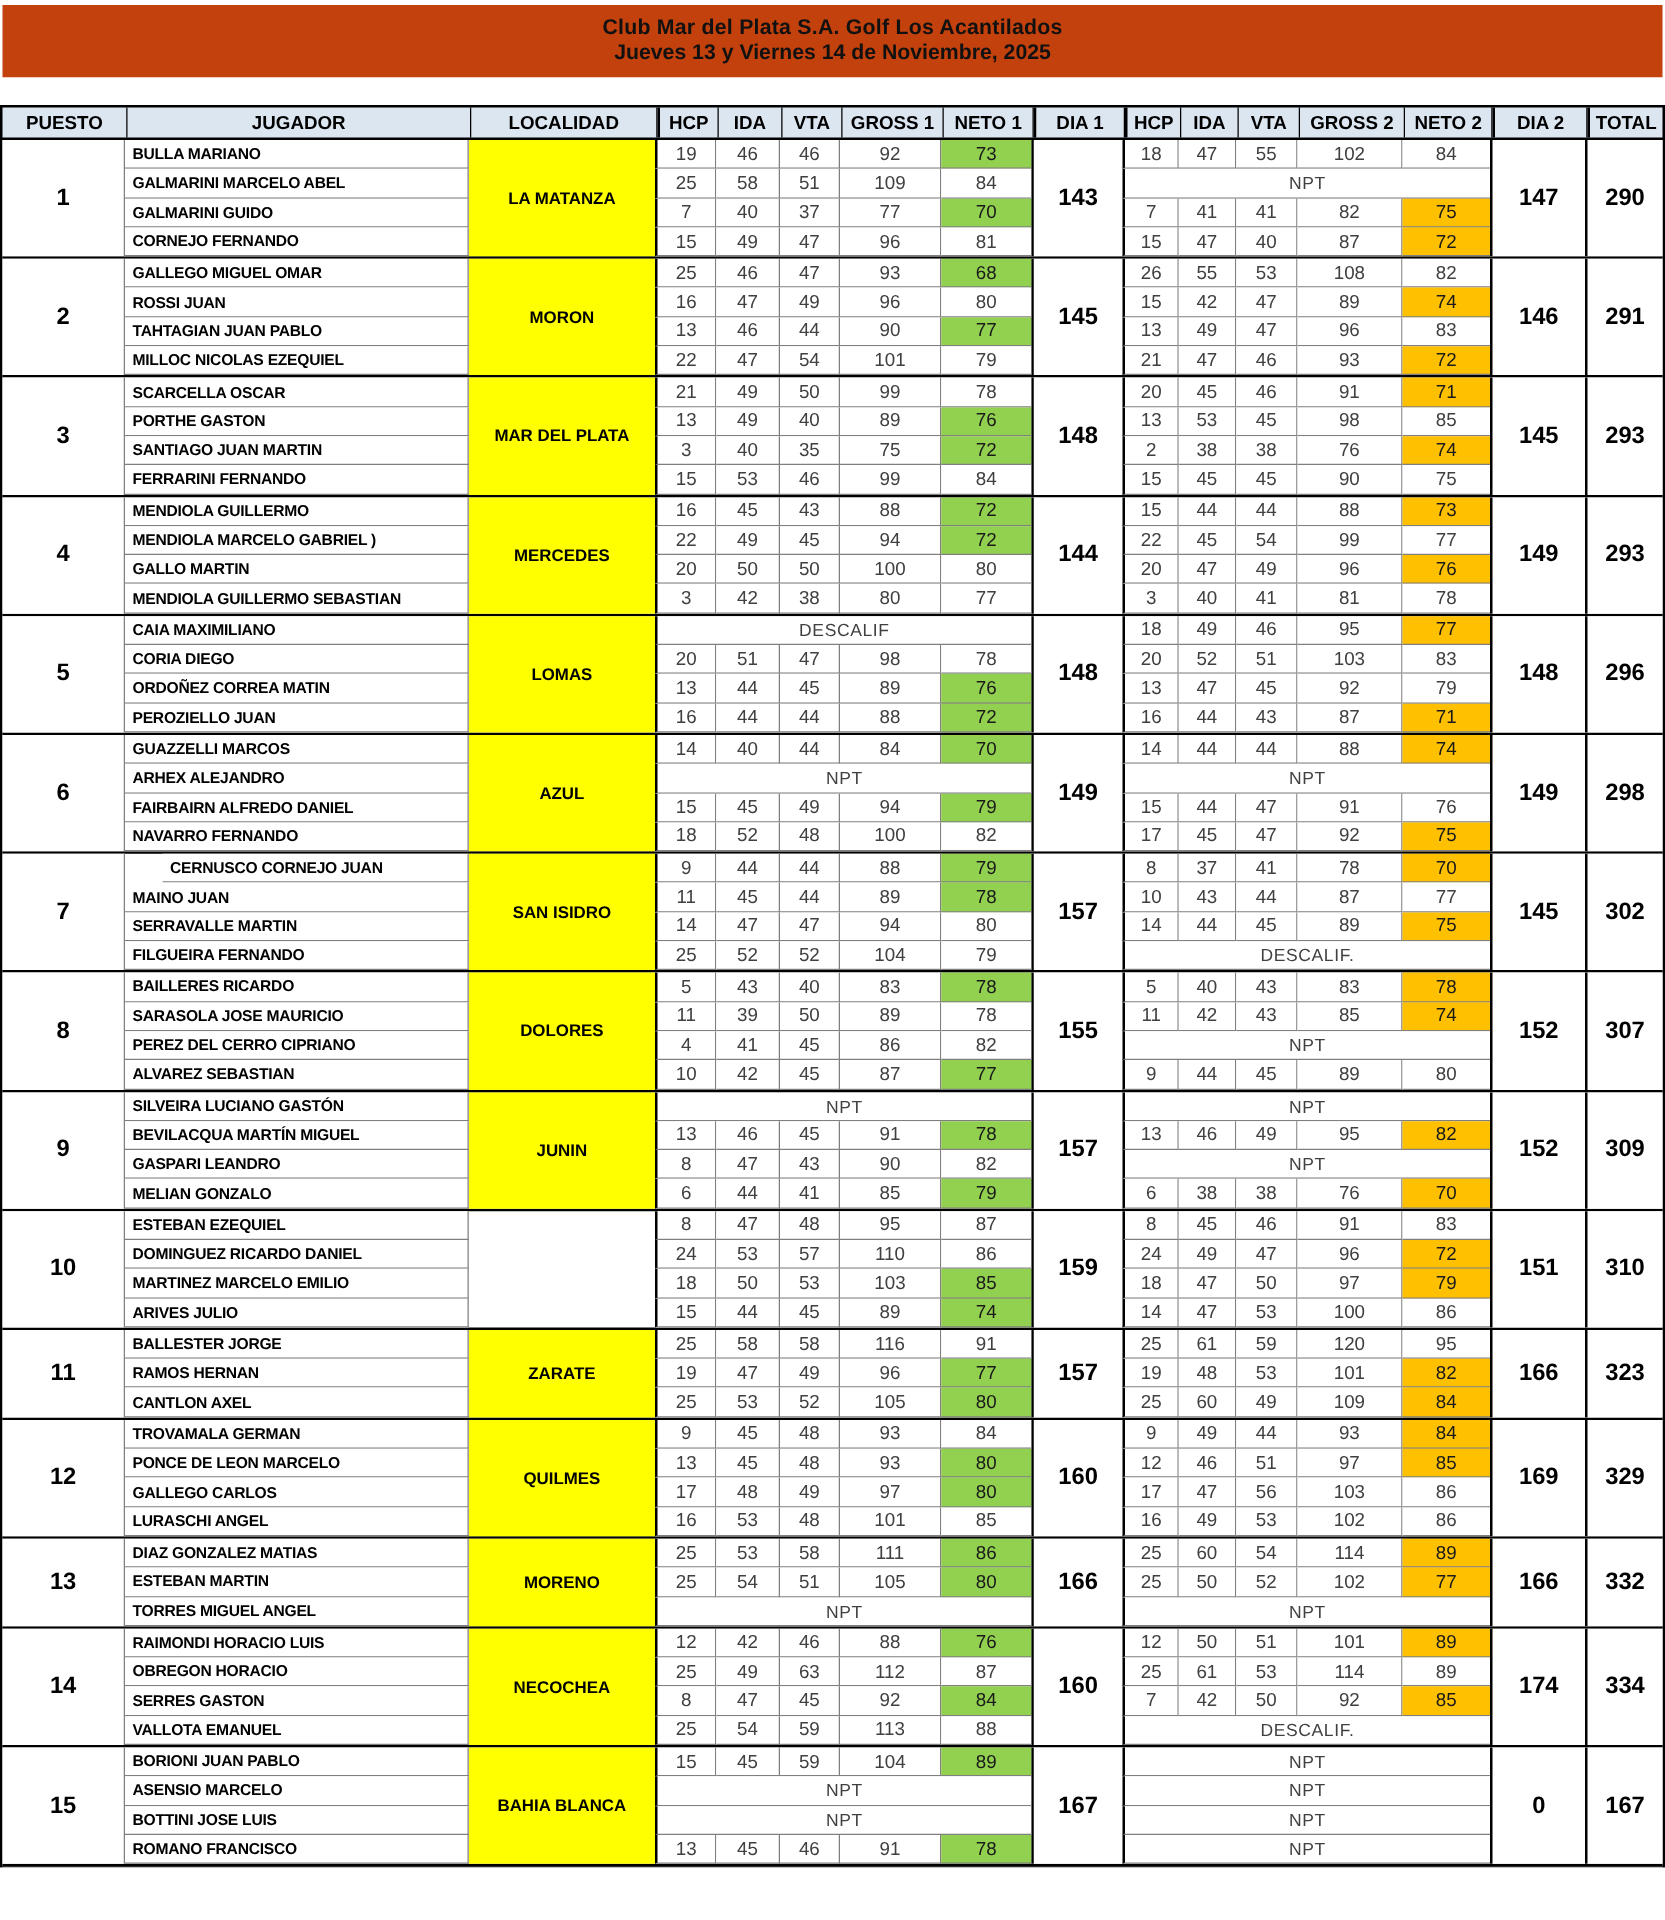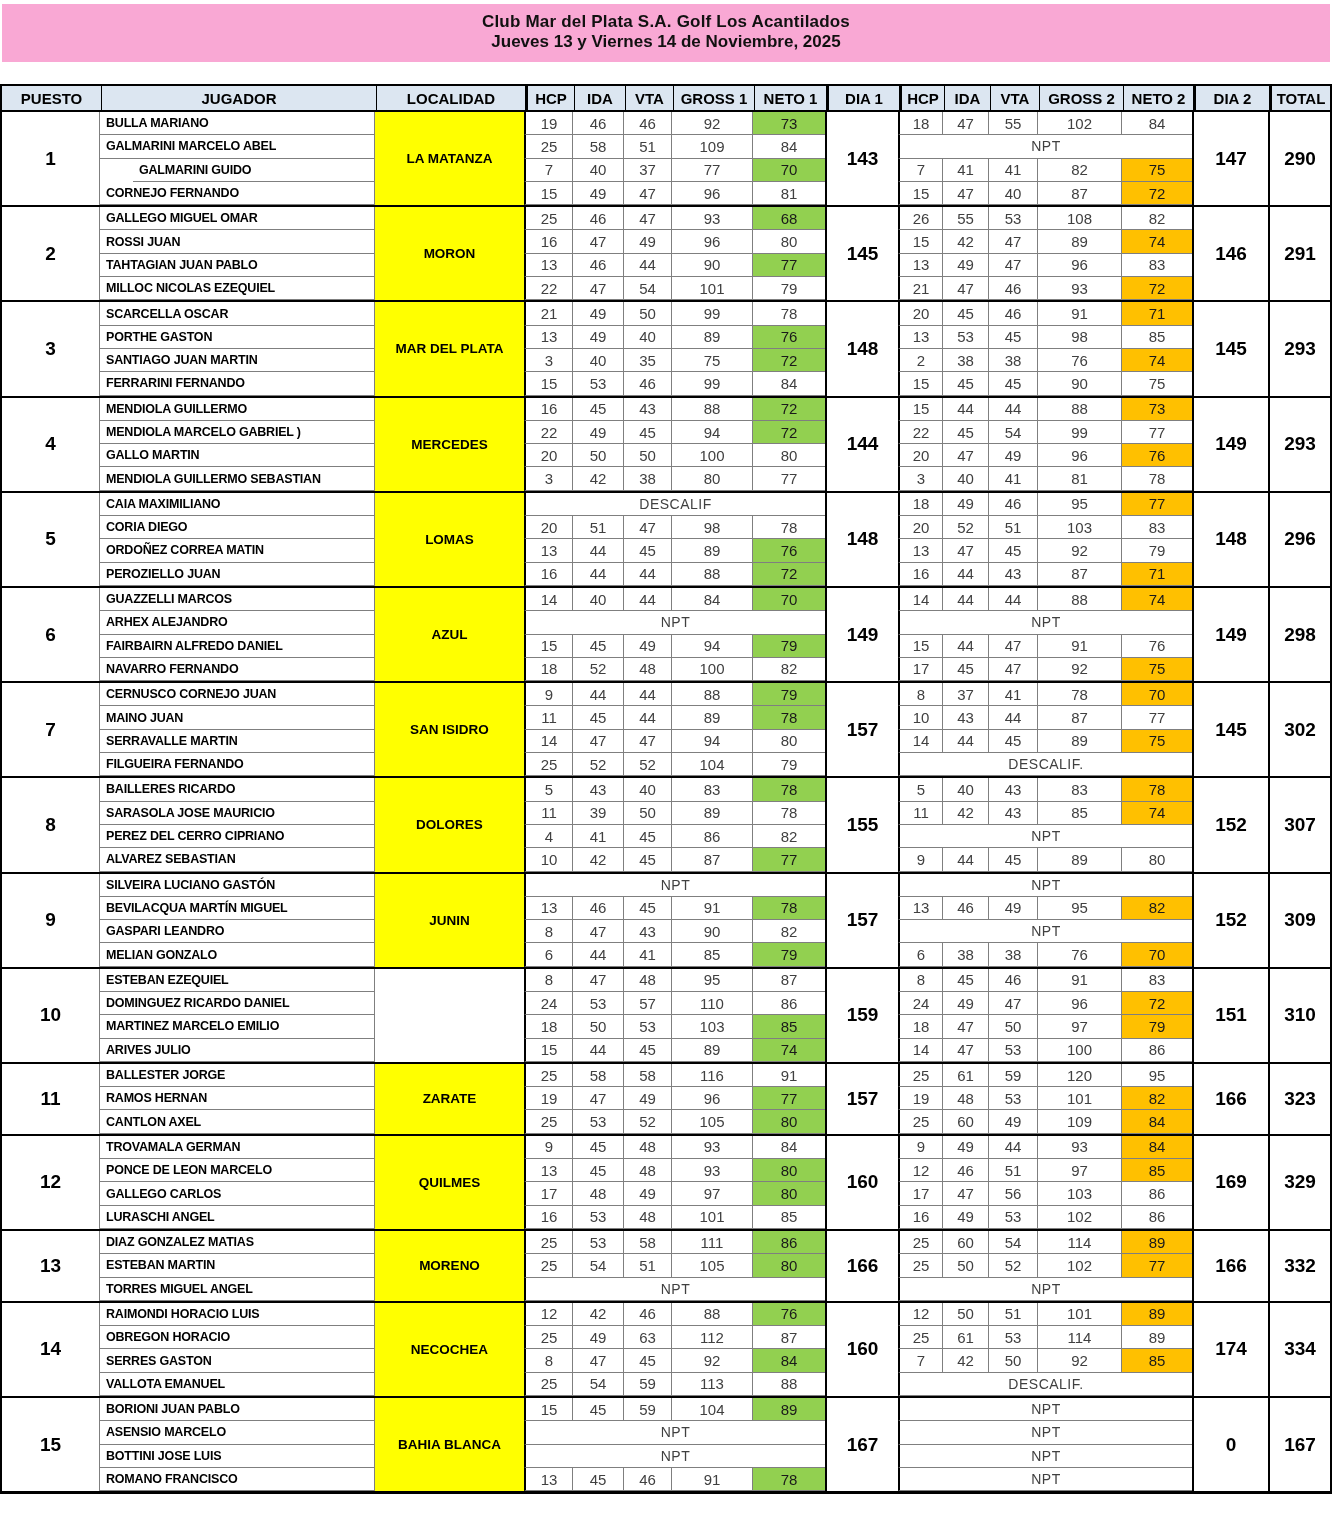--- a/index.html
+++ b/index.html
@@ -1,18 +1,18 @@
 <!DOCTYPE html>
 <html><head>
 <meta charset="utf-8">
 <style>
   html,body{margin:0;padding:0;background:#fff;}
   body{font-family:"Liberation Sans","DejaVu Sans",sans-serif;width:1332px;}
 
-  .band{background:#f9a8d4;margin:4px 2px 0 2px;padding:8px 0 10px 0;text-align:center;}
+  .band{background:#c2410c;margin:4px 2px 0 2px;padding:8px 0 10px 0;text-align:center;}
   .band .club{font-size:17px;color:#111;font-weight:600;letter-spacing:.2px;}
   .band .title{display:inline-block;font-size:29px;font-weight:bold;color:#000;
     border-bottom:2.5px solid #000;padding:2px 10px 1px 10px;margin:7px 0 6px 0;letter-spacing:.3px;}
   .band .date{font-size:17px;font-weight:600;color:#111;}
 
   .spacer{height:22px;background:#fff;}
 
   .grid{display:grid;width:1332px;box-sizing:border-box;
     grid-template-columns:100px 275px 149px 49px 51px 48px 81px 72px 73px 45px 46px 49px 84px 70px 76px 1fr;}
 
@@ -87,21 +87,21 @@
       <div class="cell" style="grid-area: 1 / 12;">55</div>
       <div class="cell" style="grid-area: 1 / 13;">102</div>
       <div class="cell noBR" style="grid-area: 1 / 14;">84</div>
       <div class="cell pname" style="grid-area: 2 / 2;">GALMARINI MARCELO ABEL</div>
       <div class="cell bL" style="grid-area: 2 / 4;">25</div>
       <div class="cell" style="grid-area: 2 / 5;">58</div>
       <div class="cell" style="grid-area: 2 / 6;">51</div>
       <div class="cell" style="grid-area: 2 / 7;">109</div>
       <div class="cell noBR" style="grid-area: 2 / 8;">84</div>
       <div class="cell status bL noBR" style="grid-area: 2 / 10 / auto / span 5;">NPT</div>
-      <div class="cell pname" style="grid-area: 3 / 2; margin-left: 33px;">GALMARINI GUIDO</div>
+      <div class="cell pname" style="grid-area: 3 / 2;">GALMARINI GUIDO</div>
       <div class="cell bL" style="grid-area: 3 / 4;">7</div>
       <div class="cell" style="grid-area: 3 / 5;">40</div>
       <div class="cell" style="grid-area: 3 / 6;">37</div>
       <div class="cell" style="grid-area: 3 / 7;">77</div>
       <div class="cell noBR hl1" style="grid-area: 3 / 8;">70</div>
       <div class="cell bL" style="grid-area: 3 / 10;">7</div>
       <div class="cell" style="grid-area: 3 / 11;">41</div>
       <div class="cell" style="grid-area: 3 / 12;">41</div>
       <div class="cell" style="grid-area: 3 / 13;">82</div>
       <div class="cell noBR hl2" style="grid-area: 3 / 14;">75</div>
@@ -359,21 +359,21 @@
       <div class="cell" style="grid-area: 4 / 12;">47</div>
       <div class="cell" style="grid-area: 4 / 13;">92</div>
       <div class="cell noBR hl2" style="grid-area: 4 / 14;">75</div>
     </div>
     <div class="team" style="grid-template-rows: repeat(4, 23.3px);">
       <div class="cell rank tall" style="grid-area: 1 / 1 / span 4;">7</div>
       <div class="cell loc tall noBR" style="grid-area: 1 / 3 / span 4;">SAN ISIDRO</div>
       <div class="cell daytot tall noBR bL" style="grid-area: 1 / 9 / span 4;">157</div>
       <div class="cell daytot tall noBR bL" style="grid-area: 1 / 15 / span 4;">145</div>
       <div class="cell tot tall noBR bL" style="grid-area: 1 / 16 / span 4;">302</div>
-      <div class="cell pname" style="grid-area: 1 / 2;">CERNUSCO CORNEJO JUAN</div>
+      <div class="cell pname" style="grid-area: 1 / 2; margin-left: 30px;">CERNUSCO CORNEJO JUAN</div>
       <div class="cell bL" style="grid-area: 1 / 4;">9</div>
       <div class="cell" style="grid-area: 1 / 5;">44</div>
       <div class="cell" style="grid-area: 1 / 6;">44</div>
       <div class="cell" style="grid-area: 1 / 7;">88</div>
       <div class="cell noBR hl1" style="grid-area: 1 / 8;">79</div>
       <div class="cell bL" style="grid-area: 1 / 10;">8</div>
       <div class="cell" style="grid-area: 1 / 11;">37</div>
       <div class="cell" style="grid-area: 1 / 12;">41</div>
       <div class="cell" style="grid-area: 1 / 13;">78</div>
       <div class="cell noBR hl2" style="grid-area: 1 / 14;">70</div>

